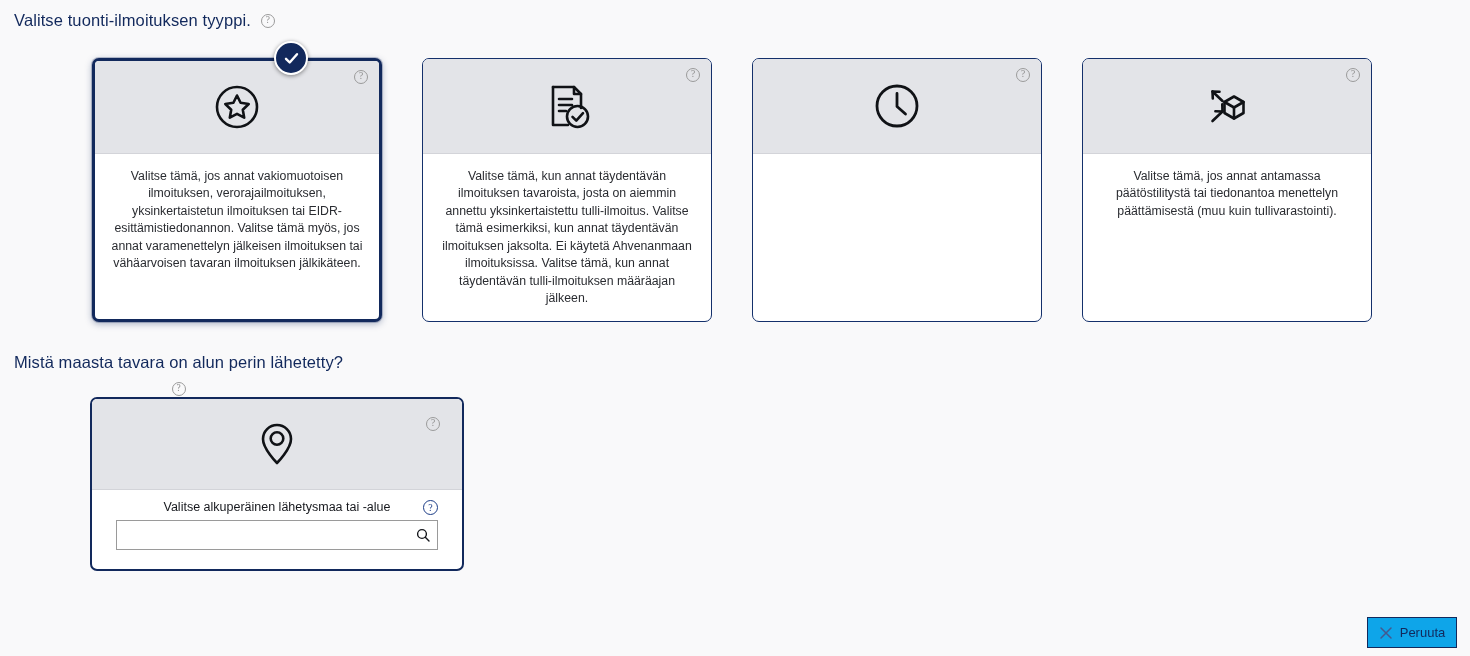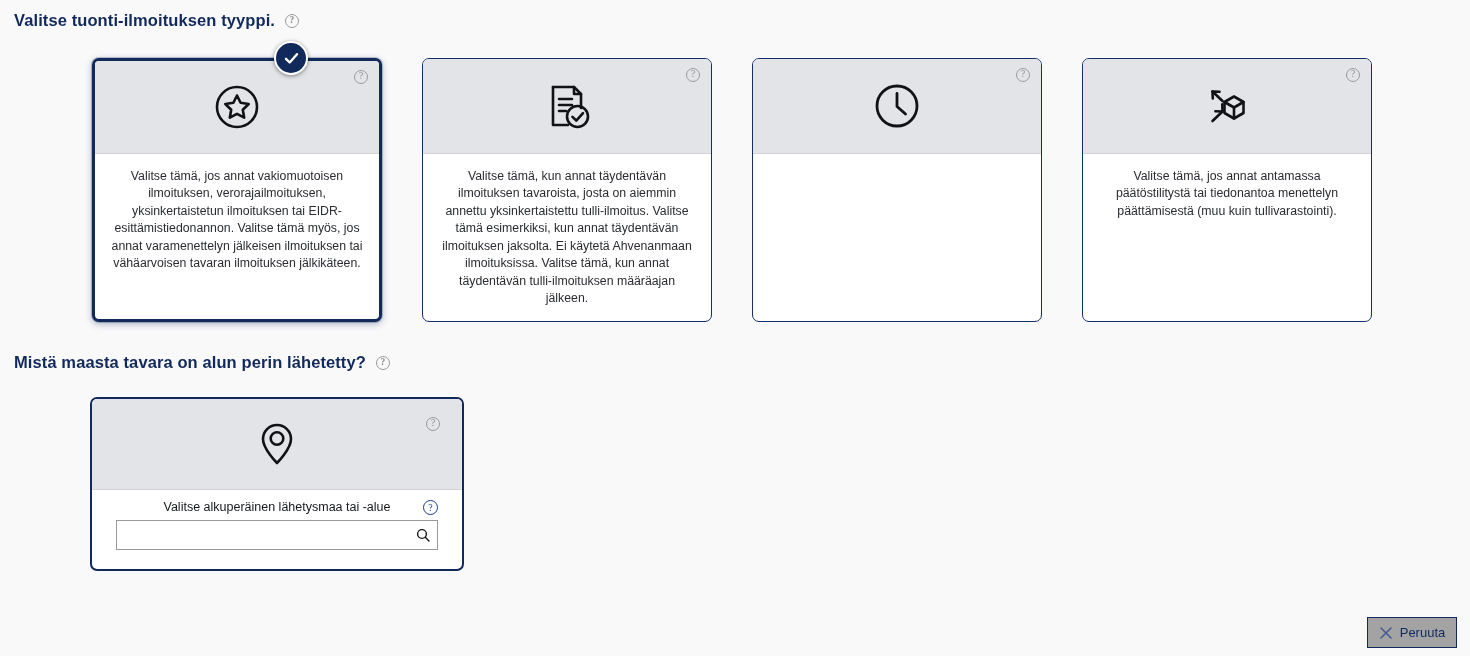--- a/index.html
+++ b/index.html
@@ -19,27 +19,27 @@
     background: #f9f9fa;
   }
 
   
   .section-heading {
     position: absolute;
     display: flex;
     align-items: center;
     gap: 10px;
     color: #12295c;
-    font-weight: bold;
+    font-weight: normal;
     letter-spacing: 0.1px;
   }
   .section-heading .heading-text { font-size: 16.5px; }
 
   #heading-1 { left: 14px; top: 11px; }
-  #heading-2 { left: 14px; top: 353px; }
+  #heading-2 { left: 14px; top: 353px; flex-direction: column; }
 
   
   .help-icon {
     display: inline-flex;
     align-items: center;
     justify-content: center;
     width: 14px;
     height: 14px;
     border-radius: 50%;
     border: 1px solid #9b9b9b;
@@ -210,21 +210,21 @@
     cursor: pointer;
   }
 
   
   .cancel-button {
     position: absolute;
     left: 1367px;
     top: 617px;
     width: 90px;
     height: 31px;
-    background: #a3a3a3;
+    background: #0ea5e9;
     border: 1px solid #12295c;
     display: flex;
     align-items: center;
     justify-content: center;
     gap: 7px;
     cursor: pointer;
     font-family: "Liberation Sans", sans-serif;
   }
   .cancel-button .label {
     color: #12295c;

